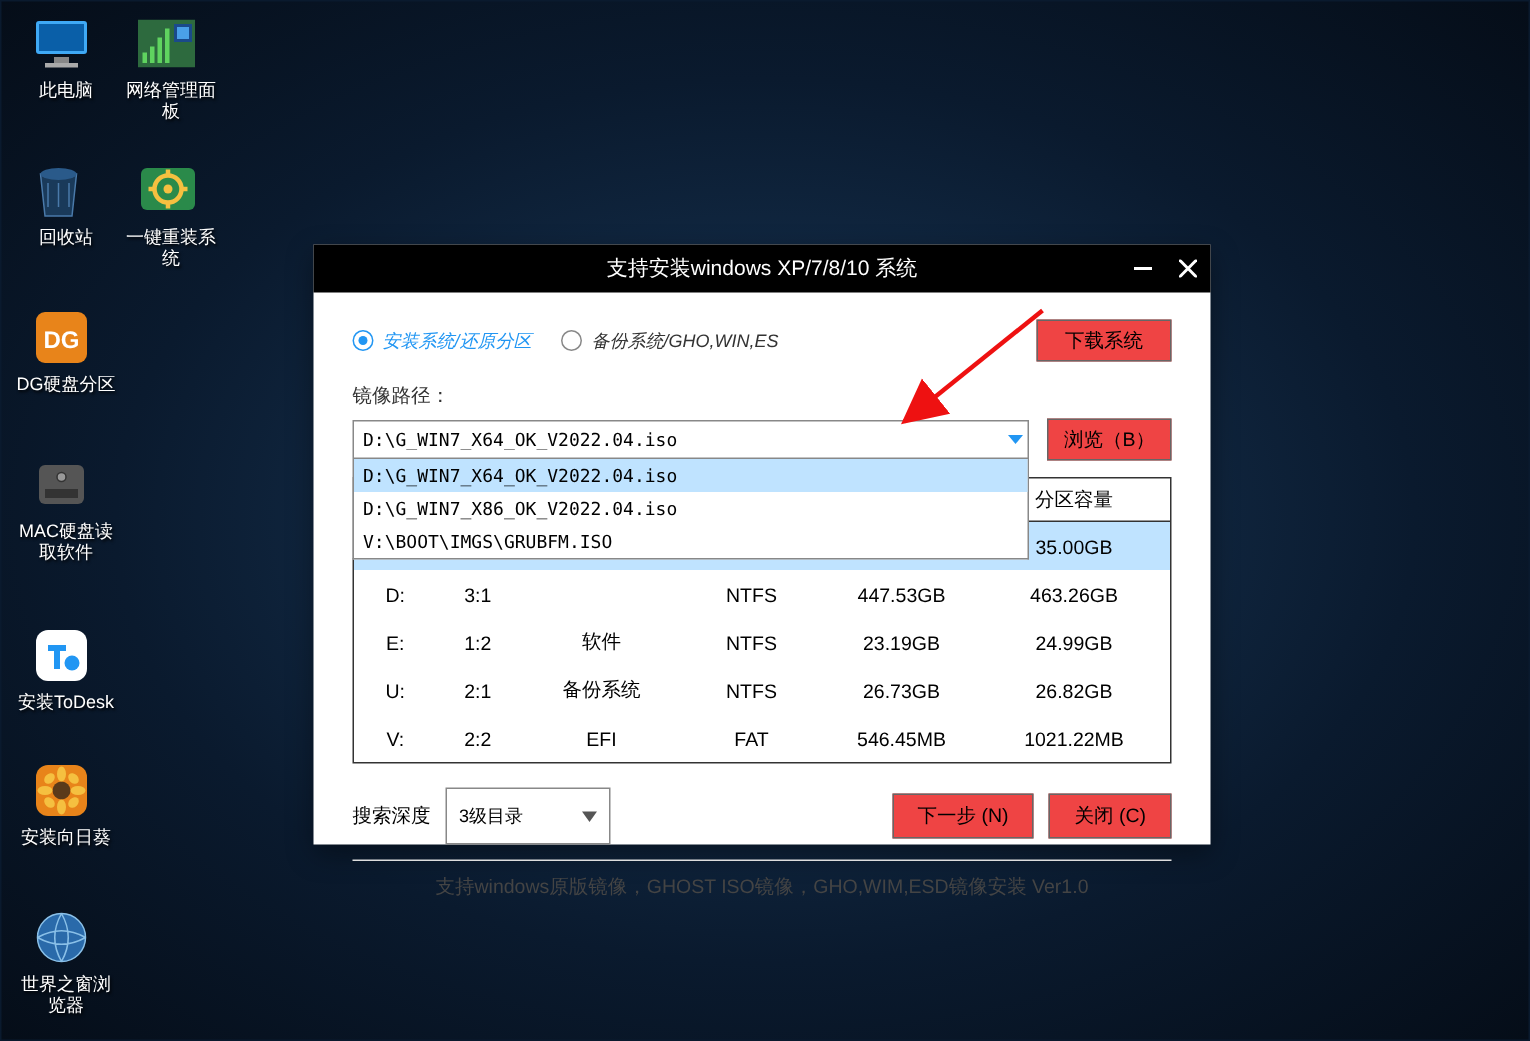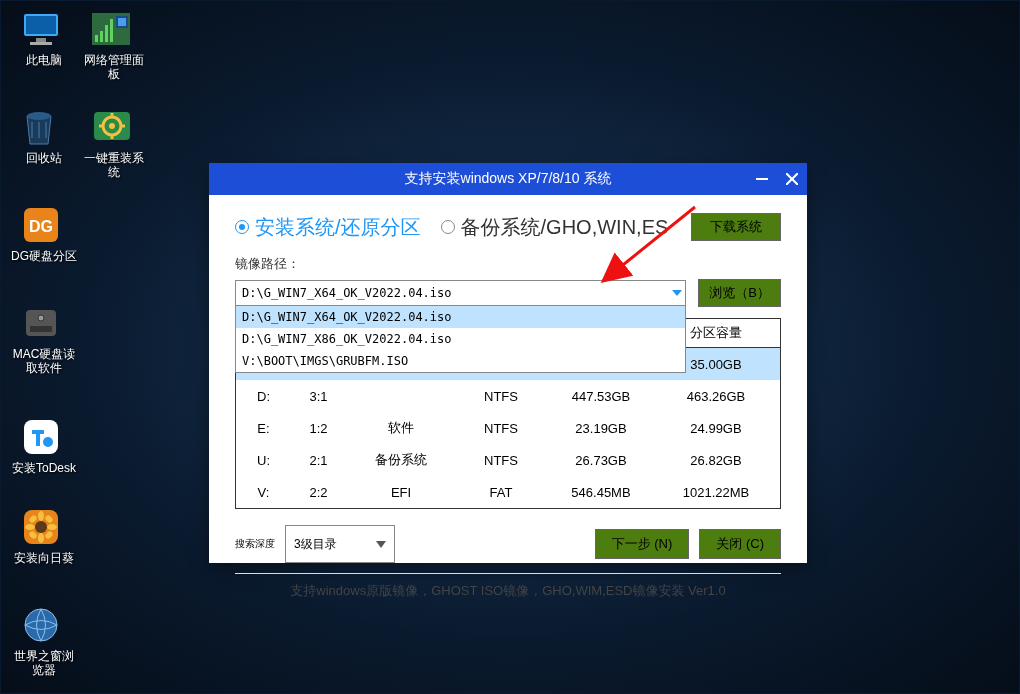--- a/index.html
+++ b/index.html
@@ -36,21 +36,21 @@
     position: absolute;
     left: 208px;
     top: 162px;
     width: 598px;
     height: 400px;
     background: #fff;
     box-shadow: 0 6px 18px rgba(0,0,0,.4);
   }
   .titlebar {
     height: 32px;
-    background: #1d4ed8;
+    background: #000000;
     color: #fff;
     display: flex;
     align-items: center;
     justify-content: center;
     position: relative;
     font-size: 14px;
   }
   .titlebar .tb-btn {
     position: absolute;
     top: 0; height: 32px; width: 30px;
@@ -73,26 +73,26 @@
   .radio-circle {
     width: 14px; height: 14px; border-radius: 50%;
     border: 1.5px solid #888;
     display: flex; align-items: center; justify-content: center;
   }
   .radio-circle.checked { border-color: #2196f3; }
   .radio-circle.checked::after {
     content: ""; width: 6px; height: 6px; border-radius: 50%;
     background: #2196f3;
   }
-  .radio-label { font-size: 20px; color: #333; }
+  .radio-label { font-size: 12px; color: #333; font-style: italic; }
   .radio-label.blue { color: #2196f3; }
 
   .btn {
     border: 1px solid #666;
-    background: #4d7c0f;
+    background: #ef4444;
     padding: 4px 16px;
     font-size: 13px;
     cursor: pointer;
     font-family: inherit;
   }
   .btn-download { margin-left: auto; padding: 4px 18px; }
 
   .field-label { font-size: 13px; color: #333; margin-top: 14px; margin-bottom: 6px; }
 
   .path-row {
@@ -398,21 +398,21 @@
             <div>2:2</div>
             <div>EFI</div>
             <div>FAT</div>
             <div>546.45MB</div>
             <div>1021.22MB</div>
           </div>
         </div>
     </div>
 
     <div class="bottom-row">
-      <span style="font-size:10px">搜索深度</span>
+      <span style="font-size:13px">搜索深度</span>
       <div class="depth-select">
         <span>3级目录</span>
         <div class="arrow"></div>
       </div>
       <div class="spacer"></div>
       <button class="btn" style="padding:5px 16px">下一步 (N)</button>
       <button class="btn" style="padding:5px 16px;margin-left:0">关闭 (C)</button>
     </div>
 
     <div class="footer-text">支持windows原版镜像，GHOST ISO镜像，GHO,WIM,ESD镜像安装 Ver1.0</div>

